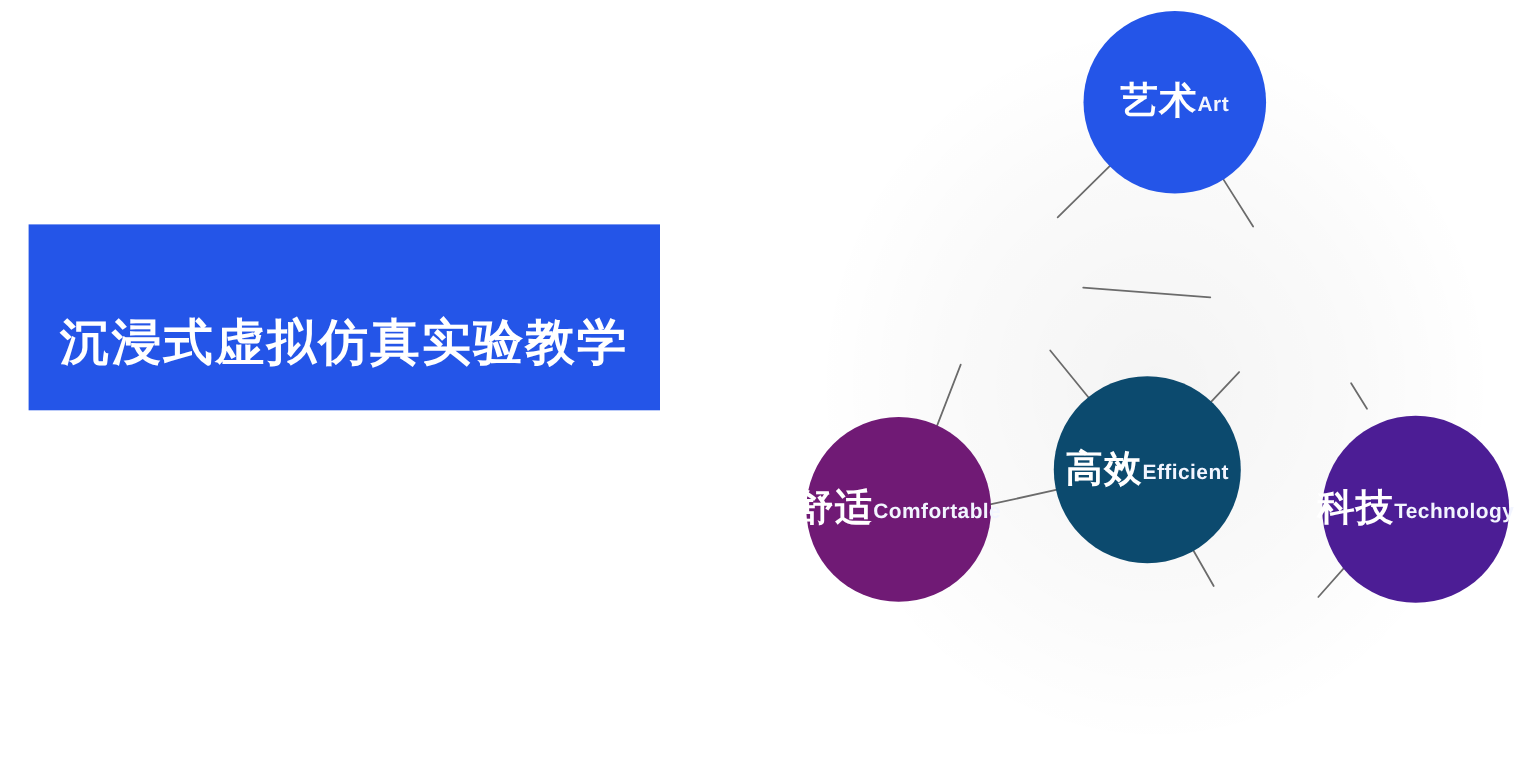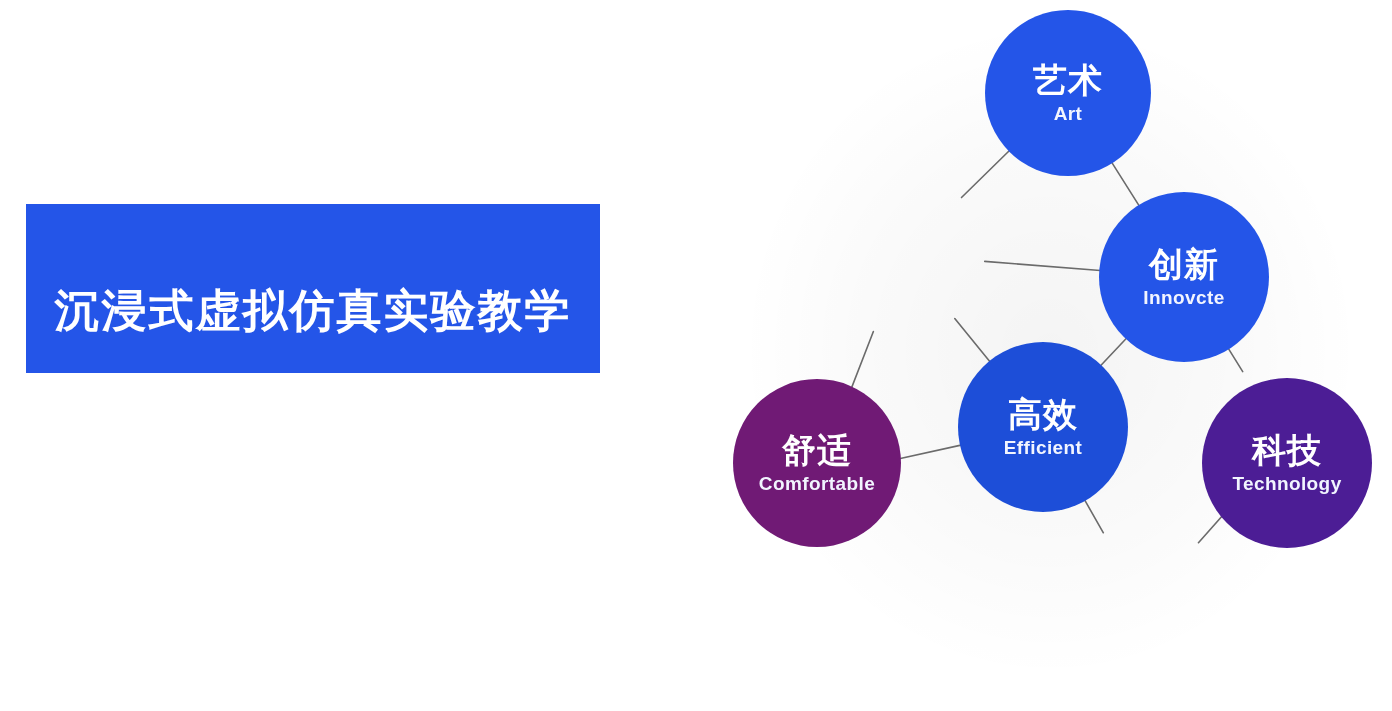--- a/index.html
+++ b/index.html
@@ -73,21 +73,20 @@
     left: 0; top: 0;
     width: 692px;
     height: 711px;
   }
 
   .node {
     position: absolute;
     border-radius: 50%;
     background: #2455e8;
     display: flex;
-    flex-direction: column;
     align-items: center;
     justify-content: center;
     box-sizing: border-box;
     color: #ffffff;
     text-align: center;
   }
   .node .cn {
     font-size: 34px;
     font-weight: 700;
     line-height: 1.05;
@@ -130,31 +129,27 @@
         <line x1="384.6312733215339" y1="499.95777601892576" x2="403.35994747183594" y2="532.7793138862868" stroke="#6b6b6b" stroke-width="1.6" stroke-linecap="round"></line>
         <line x1="531.2176539436483" y1="505.80390010540293" x2="498.4541949597719" y2="542.6914308494876" stroke="#6b6b6b" stroke-width="1.6" stroke-linecap="round"></line>
       </svg>
 
     <div class="node" style="left: 285px; top: 10px; width: 166px; height: 166px; background: rgb(36, 85, 232);">
       <span class="cn">艺术</span>
       <span class="en">Art</span>
     </div>
 
 
-    <div class="node" style="left: 399px; top: 192px; width: 170px; height: 170px; background: rgb(36, 85, 232);">
-      <span class="cn">创新</span>
-      <span class="en">Innovcte</span>
-    </div>
 
     <div class="node" style="left: 502px; top: 378px; width: 170px; height: 170px; background: #4c1d95;">
       <span class="cn">科技</span>
       <span class="en">Technology</span>
     </div>
 
-    <div class="node" style="left: 258px; top: 342px; width: 170px; height: 170px; background: #1d4ed8;">
+    <div class="node" style="left: 258px; top: 342px; width: 170px; height: 170px; background: #0c4a6e;">
       <span class="cn">高效</span>
       <span class="en">Efficient</span>
     </div>
 
     <div class="node" style="left: 33px; top: 379px; width: 168px; height: 168px; background: #701a75;">
       <span class="cn">舒适</span>
       <span class="en">Comfortable</span>
     </div>
 
 

